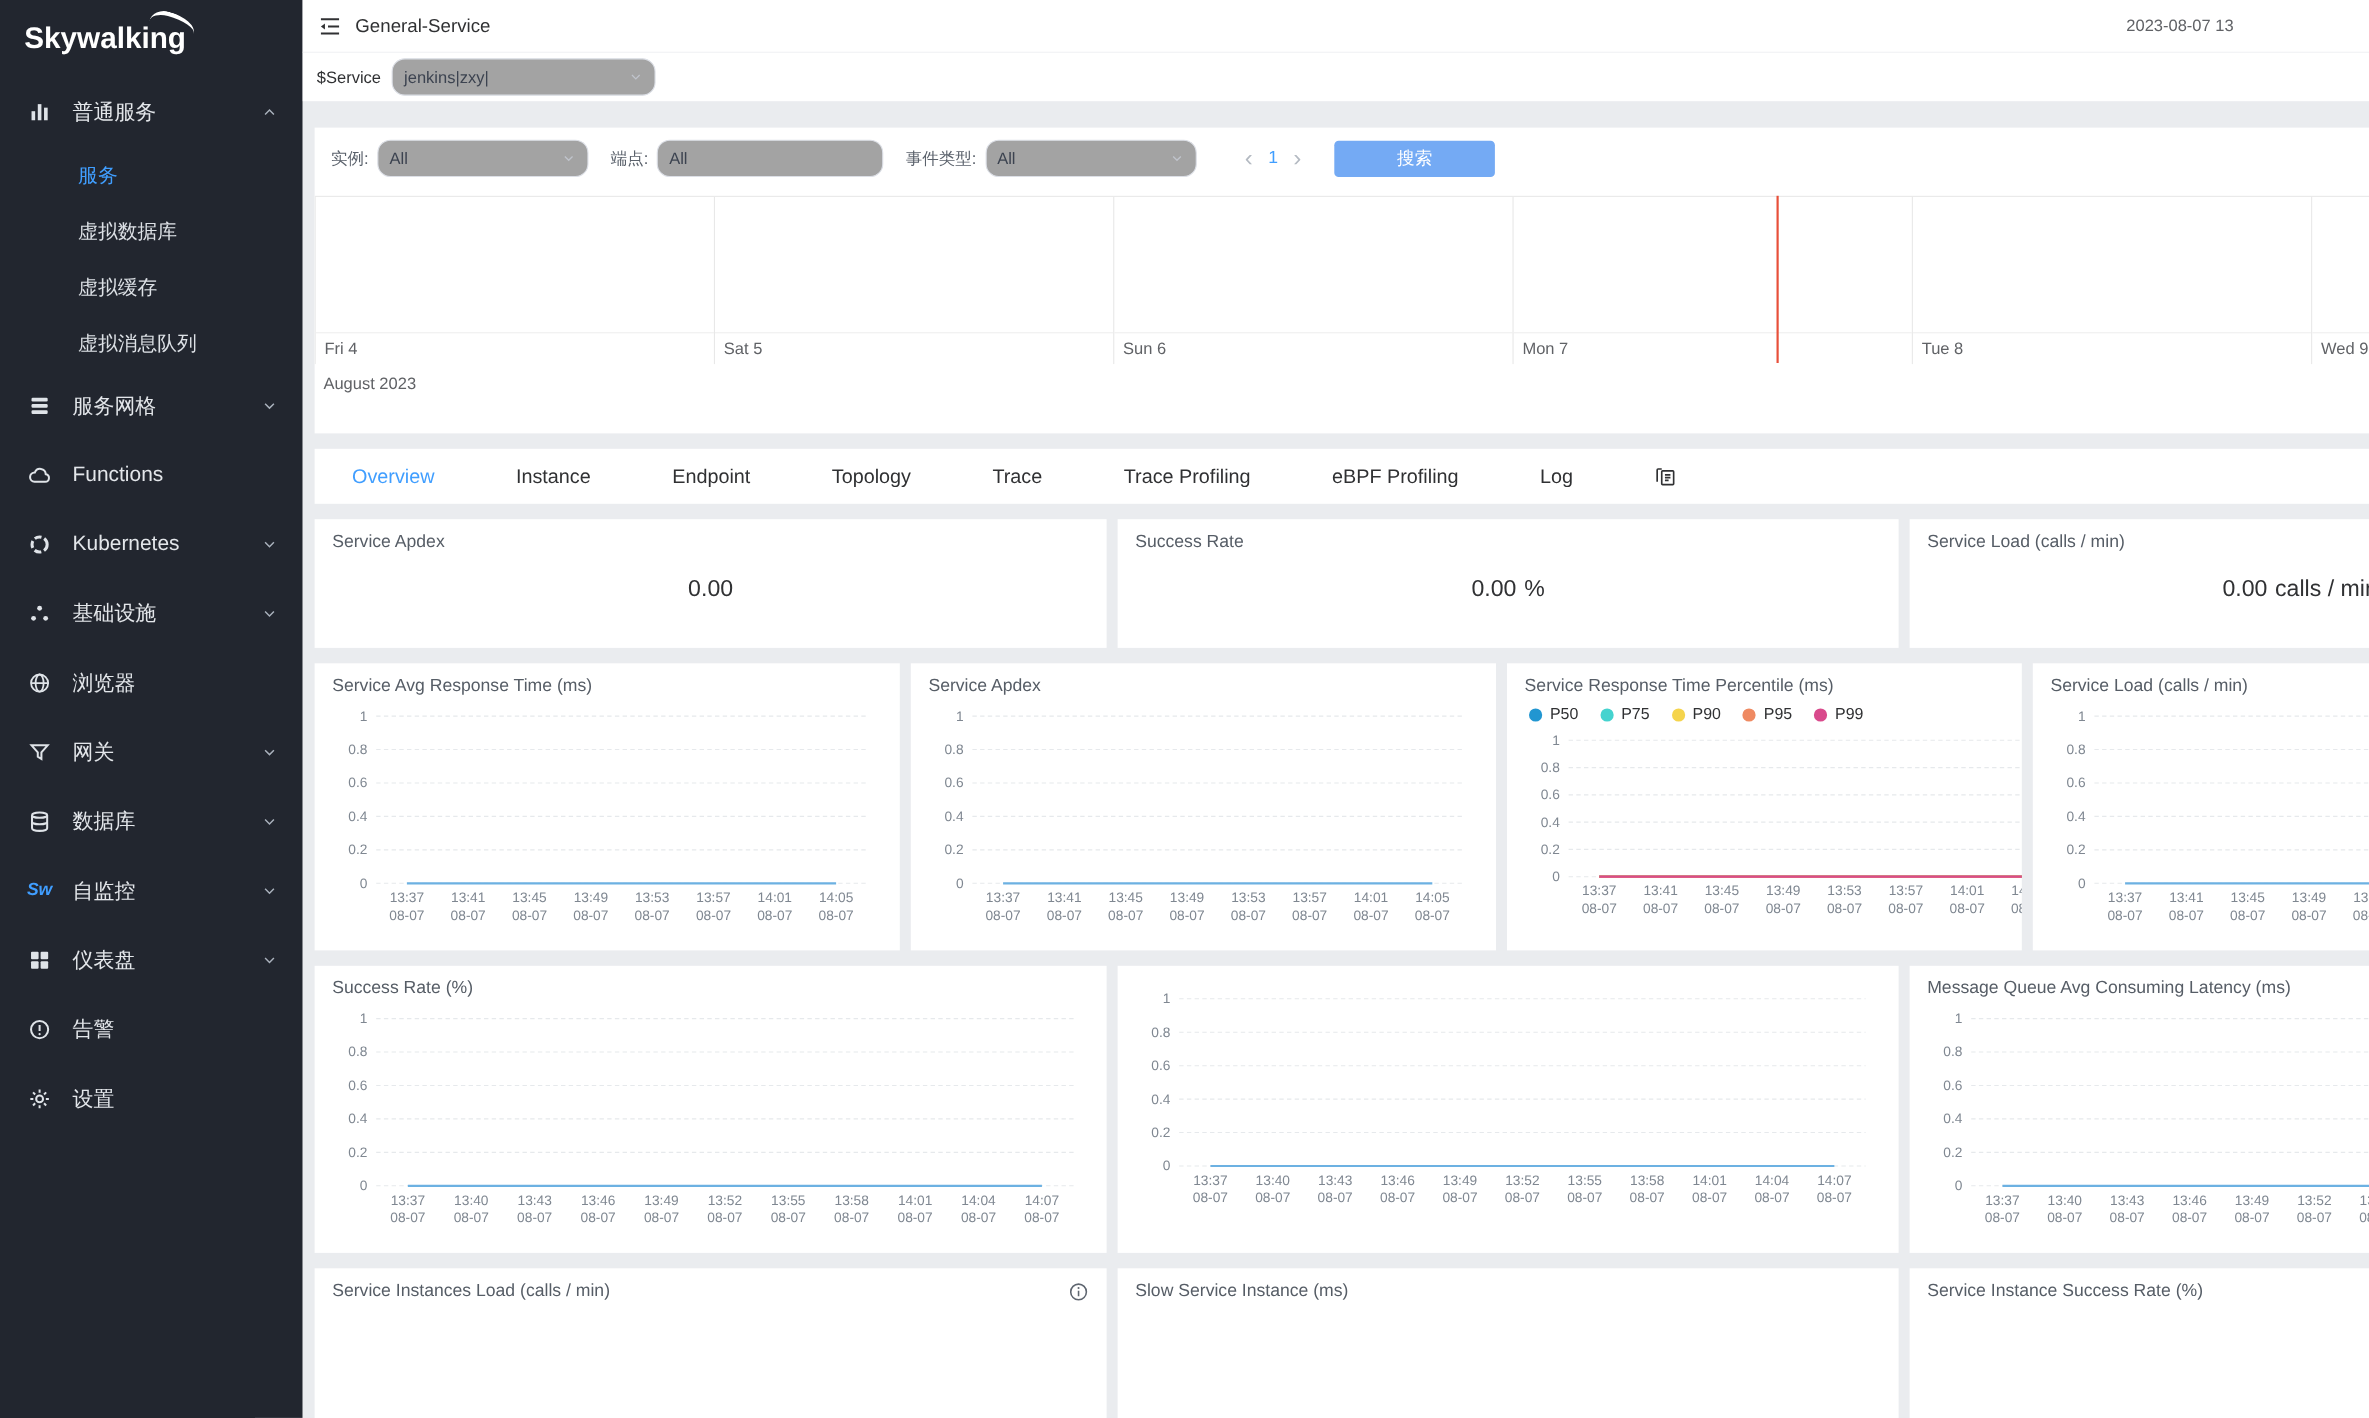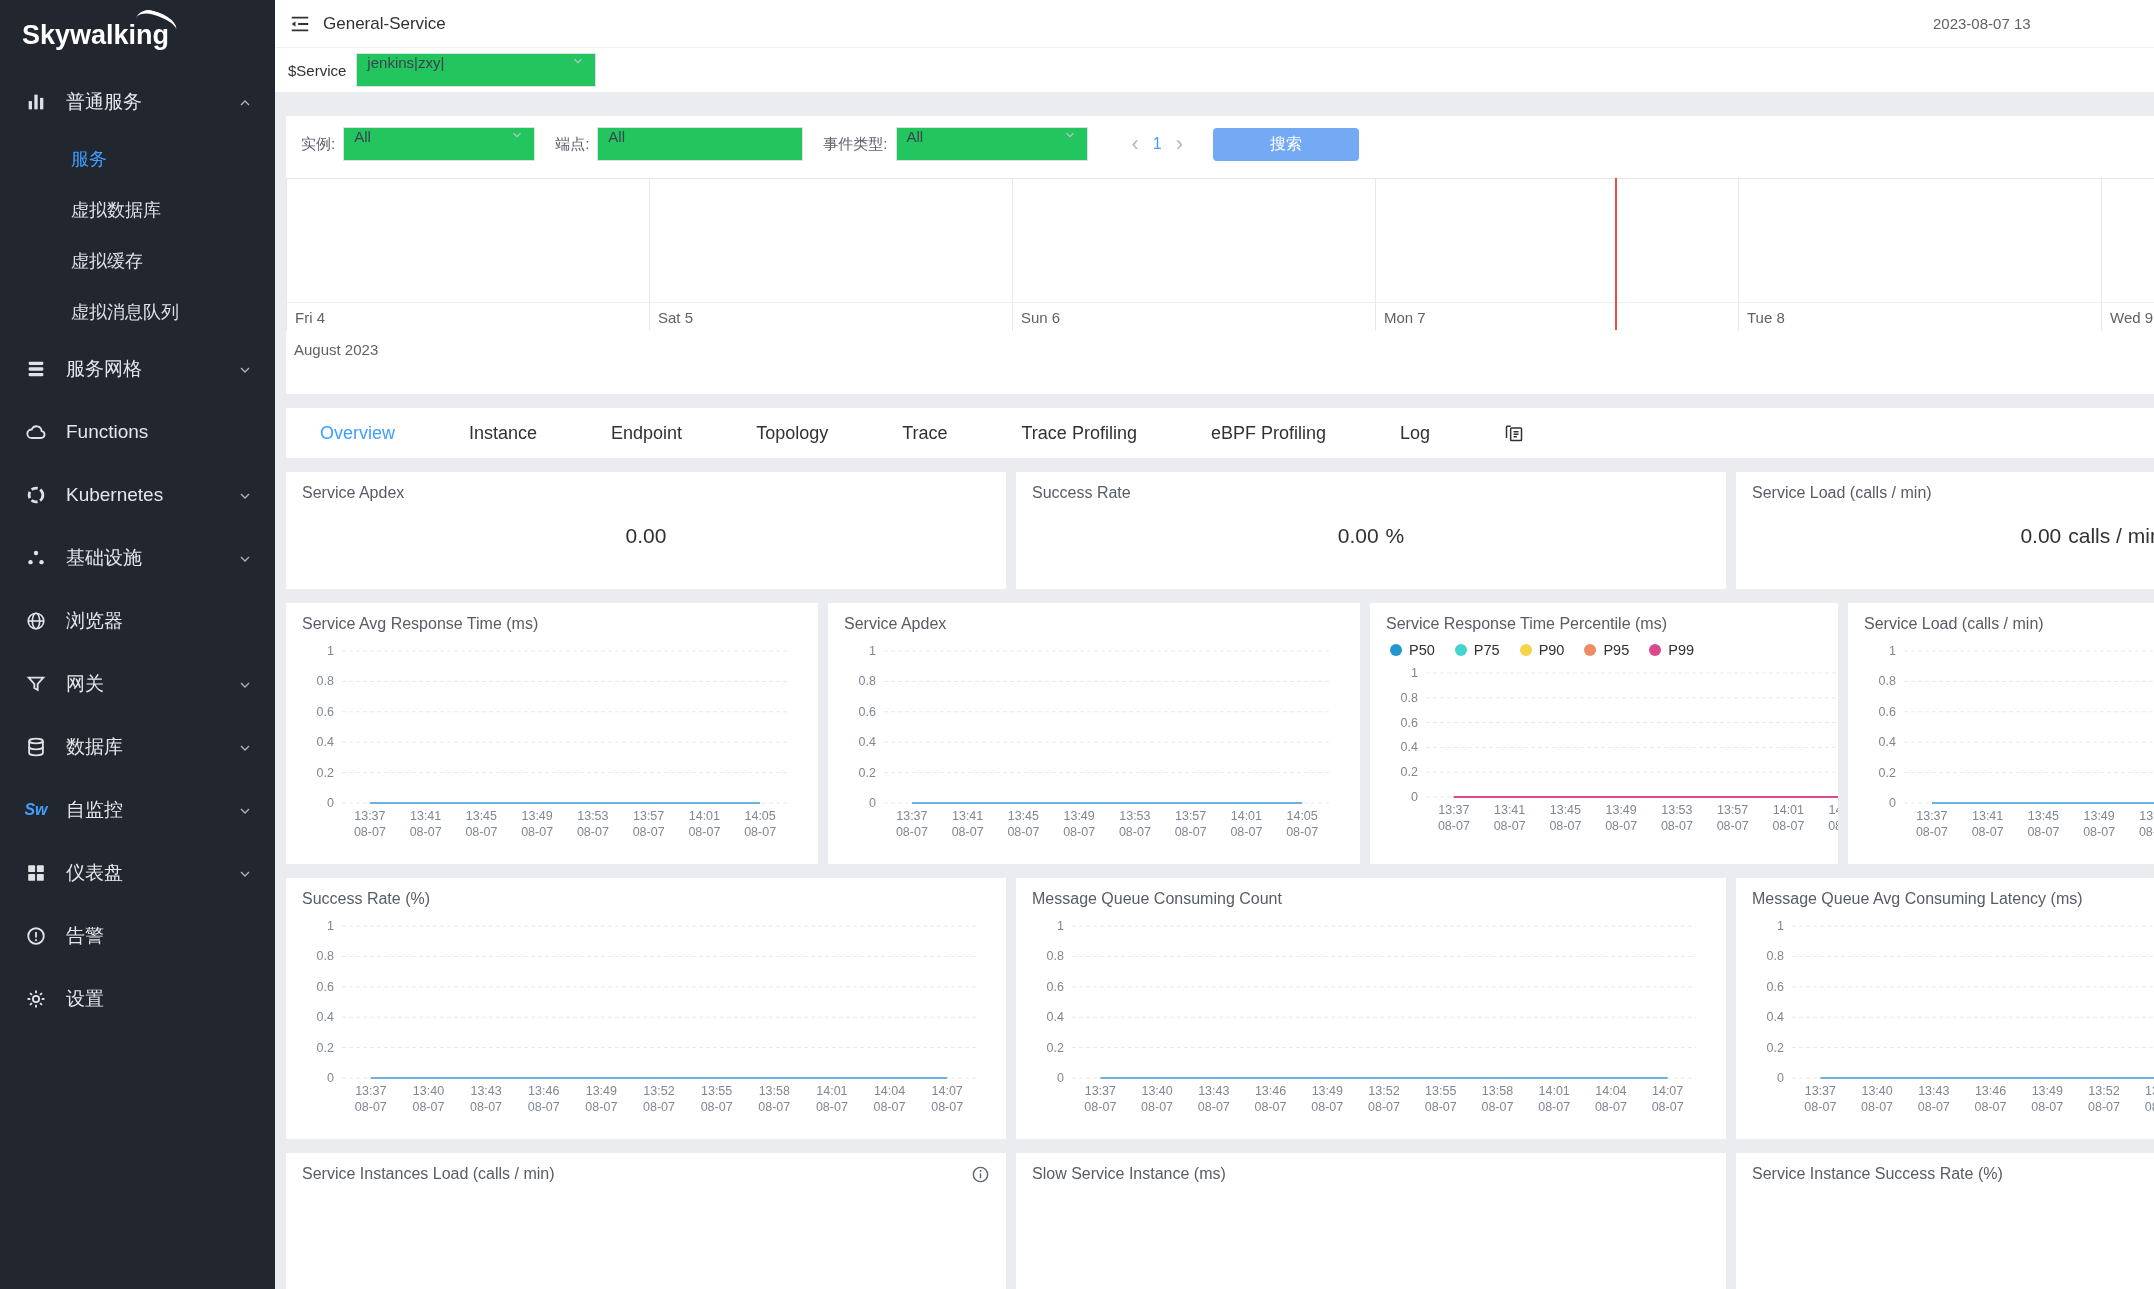--- a/index.html
+++ b/index.html
@@ -24,21 +24,21 @@
   .inner { width:2170px; }
 
   .topbar { background:#fff; height:48px; display:flex; align-items:center; padding-left:14px; position:relative; border-bottom:1px solid #f0f2f4; }
   .fold-icon { width:22px; height:22px; color:#303133; margin-right:12px; cursor:pointer; }
   .fold-icon svg { width:22px; height:22px; }
   .page-title { font-size:17px; color:#303133; }
   .timestamp { position:absolute; left:1658px; top:15px; font-size:15px; color:#606266; white-space:nowrap; cursor:pointer; }
 
   .service-row { background:#fff; height:44px; display:flex; align-items:center; padding-left:13px; margin-bottom:24px; }
   .service-label { font-size:15px; color:#303133; margin-right:10px; }
-  .select { height:34px; border:1px solid #dcdfe6; border-radius:0; background:#22c55e; display:flex; align-items:flex-start; justify-content:space-between; padding:0 10px; font-size:15px; color:#3c4350; cursor:pointer; }
+  .select { height:34px; border:1px solid #dcdfe6; border-radius:12px; background:#a3a3a3; display:flex; align-items:center; justify-content:space-between; padding:0 10px; font-size:15px; color:#3c4350; cursor:pointer; }
   .service-select { width:240px; }
   .sel-arrow { color:#c0c4cc; width:14px; height:14px; flex:none; }
   .sel-arrow svg { width:14px; height:14px; }
 
   .panel-band { background:#fff; margin-left:11px; padding:8px 0 36px 0; overflow:hidden; }
   .filter-row { height:40px; display:flex; align-items:center; padding-left:15px; }
   .flabel { font-size:15px; color:#5a616b; margin-right:8px; }
   .f-select { width:192px; margin-right:20px; }
   .f-input { width:206px; margin-right:20px; }
   .pager { display:flex; align-items:center; margin:0 8px 0 16px; font-size:16px; }
@@ -565,21 +565,20 @@
               <text x="529.909090909091" y="195" text-anchor="middle">08-07</text>
               <text x="587.5454545454545" y="179" text-anchor="middle">14:04</text>
               <text x="587.5454545454545" y="195" text-anchor="middle">08-07</text>
               <text x="645.1818181818181" y="179" text-anchor="middle">14:07</text>
               <text x="645.1818181818181" y="195" text-anchor="middle">08-07</text>
               <polyline points="68.8,162.0 126.5,162.0 184.1,162.0 241.7,162.0 299.4,162.0 357.0,162.0 414.6,162.0 472.3,162.0 529.9,162.0 587.5,162.0 645.2,162.0" fill="none" stroke="#6cb1e2" stroke-width="2"></polyline>
             </svg>
           </div>
         </div>
         <div class="card chart-card" style="width: 710px;">
-          <div class="card-title">Message Queue Consuming Count</div>
           <div class="chart-body pad-top">
             <svg width="678" height="204">
               <line x1="40" x2="664" y1="10" y2="10" stroke="#e6e9ec" stroke-dasharray="4 3"></line>
               <text x="32" y="14" text-anchor="end">1</text>
               <line x1="40" x2="664" y1="40.39999999999999" y2="40.39999999999999" stroke="#e6e9ec" stroke-dasharray="4 3"></line>
               <text x="32" y="44.39999999999999" text-anchor="end">0.8</text>
               <line x1="40" x2="664" y1="70.80000000000001" y2="70.80000000000001" stroke="#e6e9ec" stroke-dasharray="4 3"></line>
               <text x="32" y="74.80000000000001" text-anchor="end">0.6</text>
               <line x1="40" x2="664" y1="101.2" y2="101.2" stroke="#e6e9ec" stroke-dasharray="4 3"></line>
               <text x="32" y="105.2" text-anchor="end">0.4</text>

